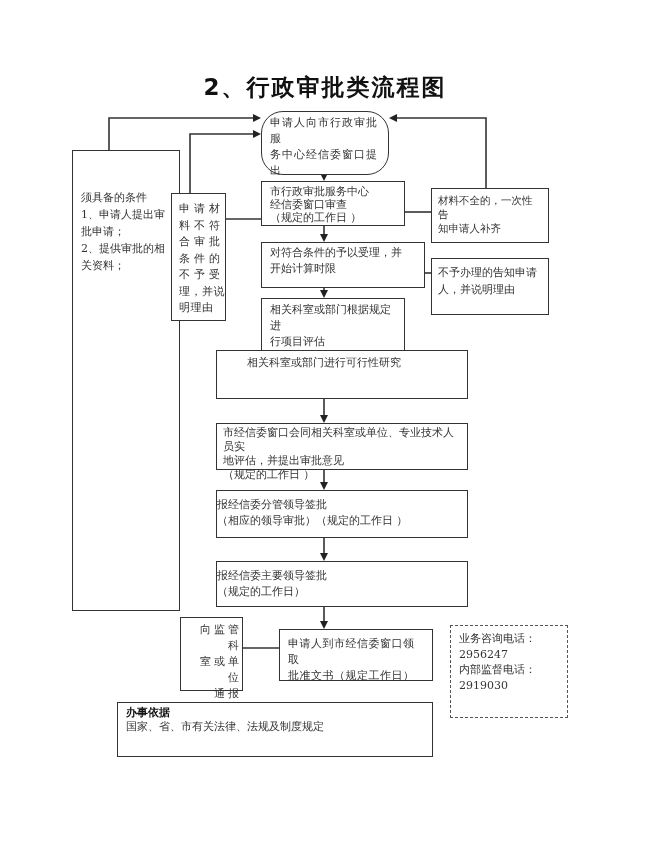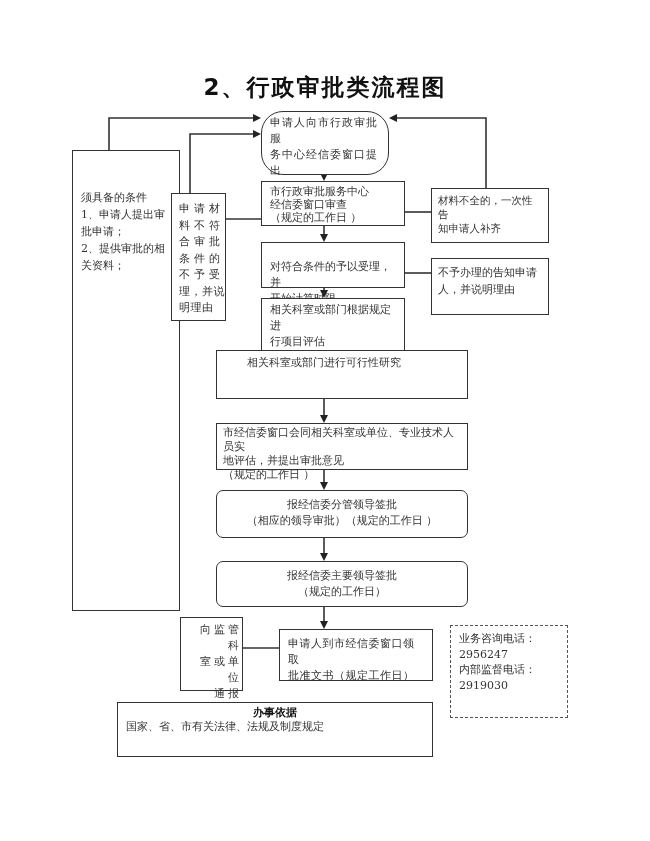--- a/index.html
+++ b/index.html
@@ -5,21 +5,21 @@
     html, body { margin: 0; padding: 0; background: #ffffff; }
     body { width: 650px; height: 841px; position: relative; overflow: hidden;
            font-family: "DejaVu Serif", "Liberation Serif", serif; color: #222; }
     .title { position: absolute; left: 0; width: 650px; top: 72px; text-align: center;
              font-family: "DejaVu Sans", "Liberation Sans", sans-serif;
              font-size: 23px; font-weight: bold; letter-spacing: 2px; color: #111; }
     .box { position: absolute; border: 1.6px solid #333; background: #fff; box-sizing: border-box;
            font-size: 11px; line-height: 16px; color: #333; }
     .box.dashed { border: 1.6px dashed #555; }
     .pad { padding: 3px 8px; }
-    .center { text-align: center; border-radius: 7px; }
+    .center { text-align: left; }
     svg.lines { position: absolute; left: 0; top: 0; }
     .line { stroke: #333; stroke-width: 1.6; fill: none; }
     .arrow { fill: #222; }
     .bold { font-weight: bold; font-family: "DejaVu Sans", "Liberation Sans", sans-serif; color: #111; }
     .line-text { display: block; }
   </style>
 </head>
 <body>
 
 <div class="title">2、行政审批类流程图</div>
@@ -73,21 +73,21 @@
   <span class="line-text">务中心经信委窗口提出</span>
   <span class="line-text">申请并提交相关资料</span>
 </div>
 
 <div class="box pad" style="left:261px; top:181px; width:144px; height:45px; line-height:13px;">
   <span class="line-text">市行政审批服务中心</span>
   <span class="line-text">经信委窗口审查</span>
   <span class="line-text">（规定的工作日 ）</span>
 </div>
 
-<div class="box pad" style="left:261px; top:242px; width:144px; height:46px; padding-top:16px;">
+<div class="box pad" style="left:261px; top:242px; width:164px; height:46px; padding-top:2px;">
   <span class="line-text">对符合条件的予以受理，并</span>
   <span class="line-text">开始计算时限</span>
 </div>
 
 <div class="box pad" style="left:261px; top:298px; width:144px; height:56px; padding-top:3px;">
   <span class="line-text">相关科室或部门根据规定进</span>
   <span class="line-text">行项目评估</span>
 </div>
 
 <div class="box" style="left:216px; top:350px; width:252px; height:49px; padding:4px 0 0 30px;">

